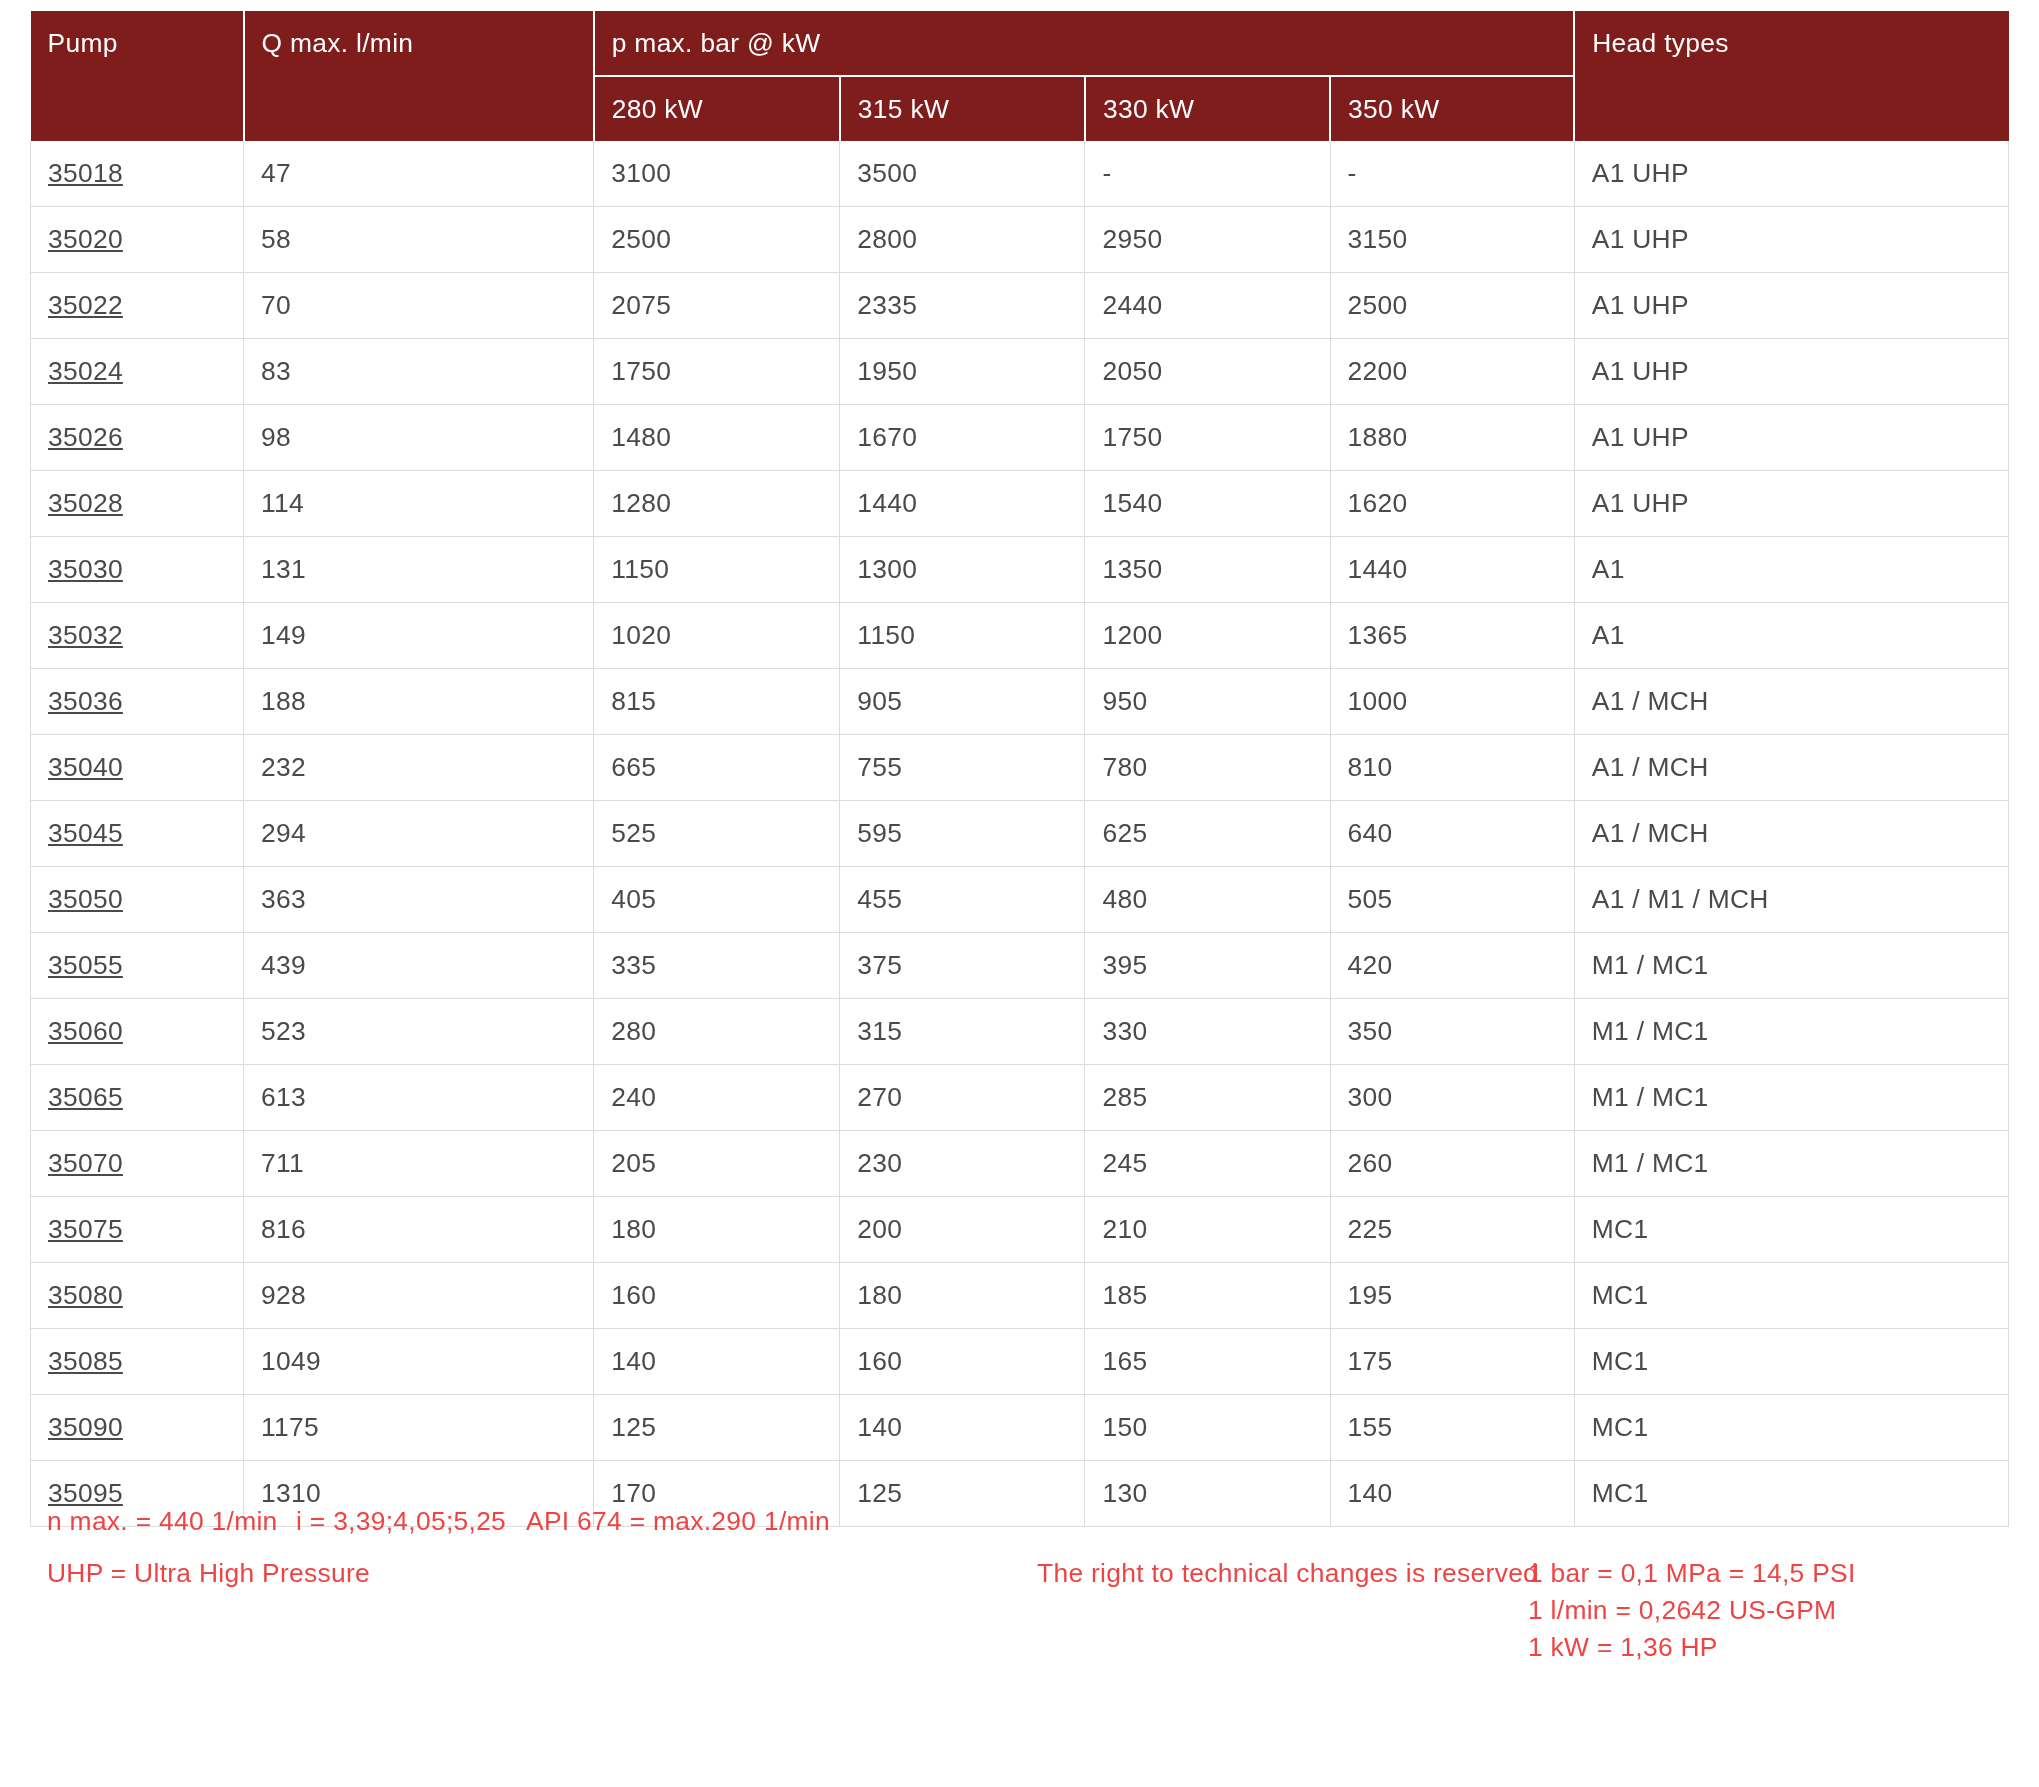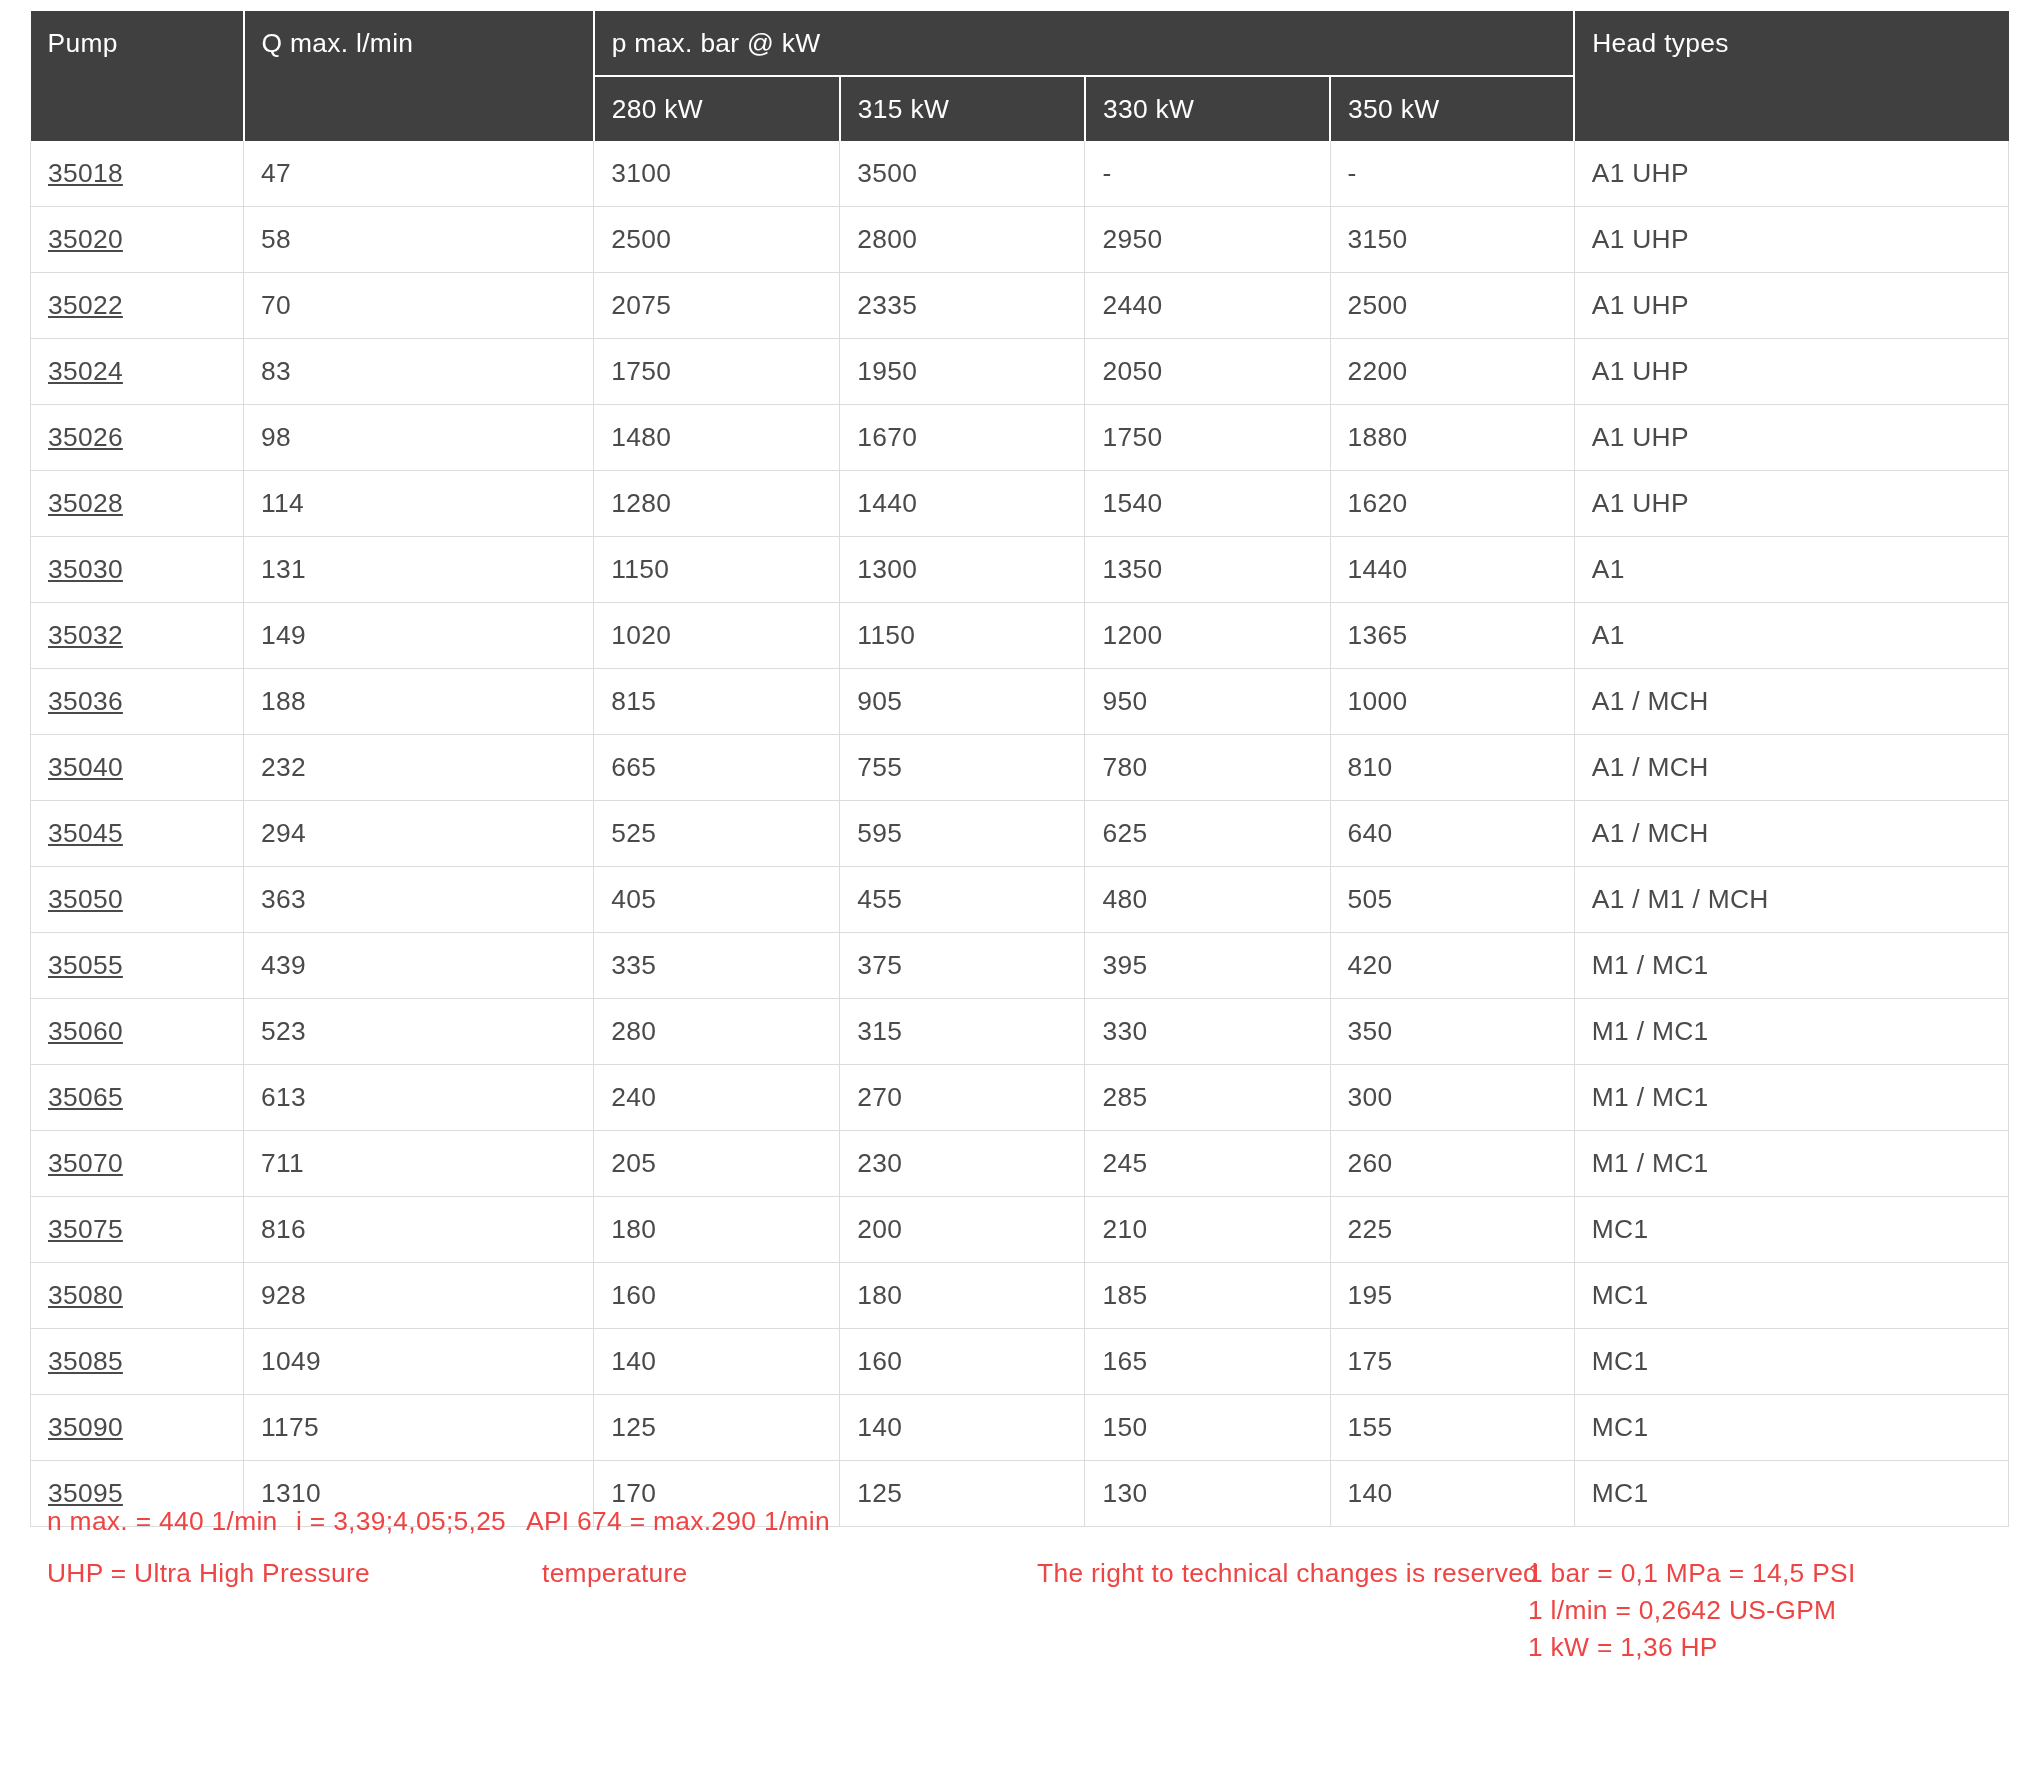--- a/index.html
+++ b/index.html
@@ -7,21 +7,21 @@
     width:2039px; height:1787px; position:relative; background:#ffffff;
     font-family:"Liberation Sans","DejaVu Sans",sans-serif;
     color:#4a4a4d; font-weight:400;
   }
   .tbl {
     position:absolute; left:30px; top:11px; width:1979px;
     border-collapse:collapse; table-layout:fixed;
     font-size:26.4px; letter-spacing:0.3px;
   }
   .tbl th {
-    background:#404040; color:#fefefe; font-weight:400;
+    background:#7f1d1d; color:#fefefe; font-weight:400;
     text-align:left; padding:0 4px 0 17px;
   }
   .row-h1 th { height:64px; }
   .row-h2 th { height:64px; vertical-align:middle; }
   th.span2 { vertical-align:top; padding-top:14.5px; line-height:35px; }
   th.qmax  { border-left:2.6px solid #ffffff; border-right:2.6px solid #ffffff; }
   th.pgroup{ vertical-align:middle; border-bottom:2.6px solid #ffffff; }
   th.head  { border-left:2.6px solid #ffffff; }
   th.kw315, th.kw330, th.kw350 { border-left:2.6px solid #ffffff; }
   .tbl td {
@@ -263,21 +263,20 @@
     </tbody>
 </table>
 
 <div class="note n-nmax">n max. = 440 1/min</div>
 <div class="note n-ratio">i = 3,39;4,05;5,25</div>
 <div class="note n-api">API 674 = max.290 1/min</div>
 
 <div class="note n-uhp">UHP = Ultra High Pressure</div>
 
 <div class="note n-tech">
-  <div>temperature</div>
 </div>
 
 <div class="note n-rights">The right to technical changes is reserved</div>
 
 <div class="note n-conv">
   <div>1 bar = 0,1 MPa = 14,5 PSI</div>
   <div>1 l/min = 0,2642 US-GPM</div>
   <div>1 kW = 1,36 HP</div>
 </div>
 

